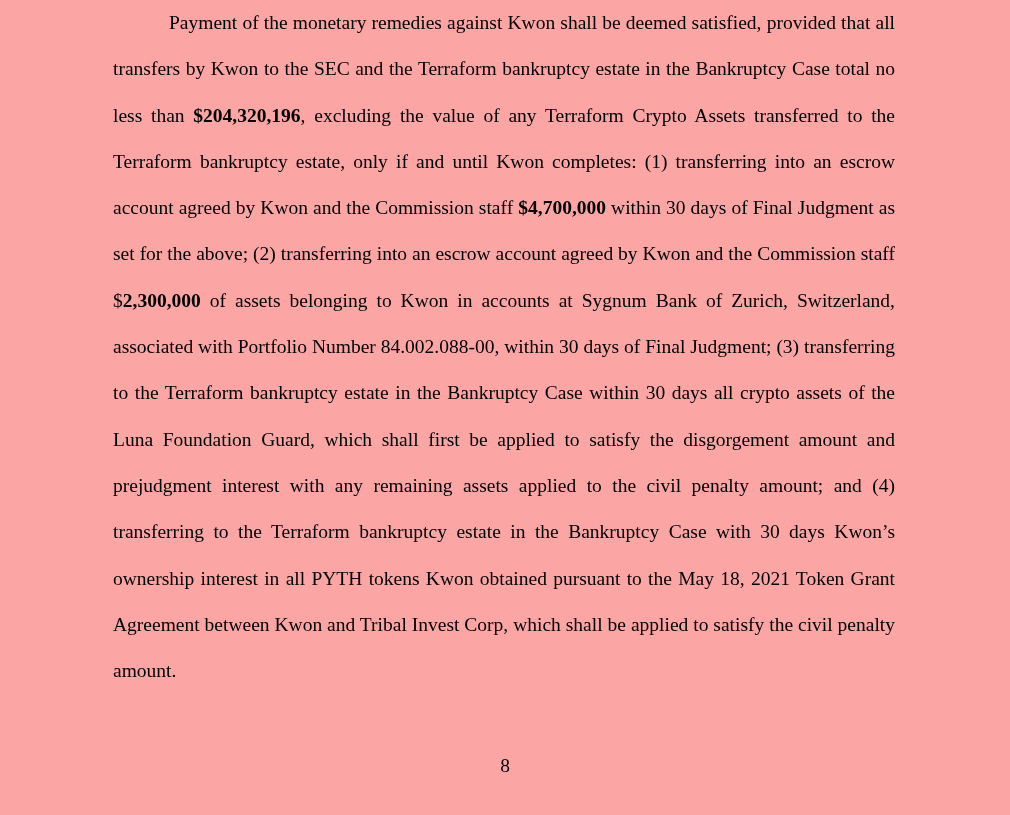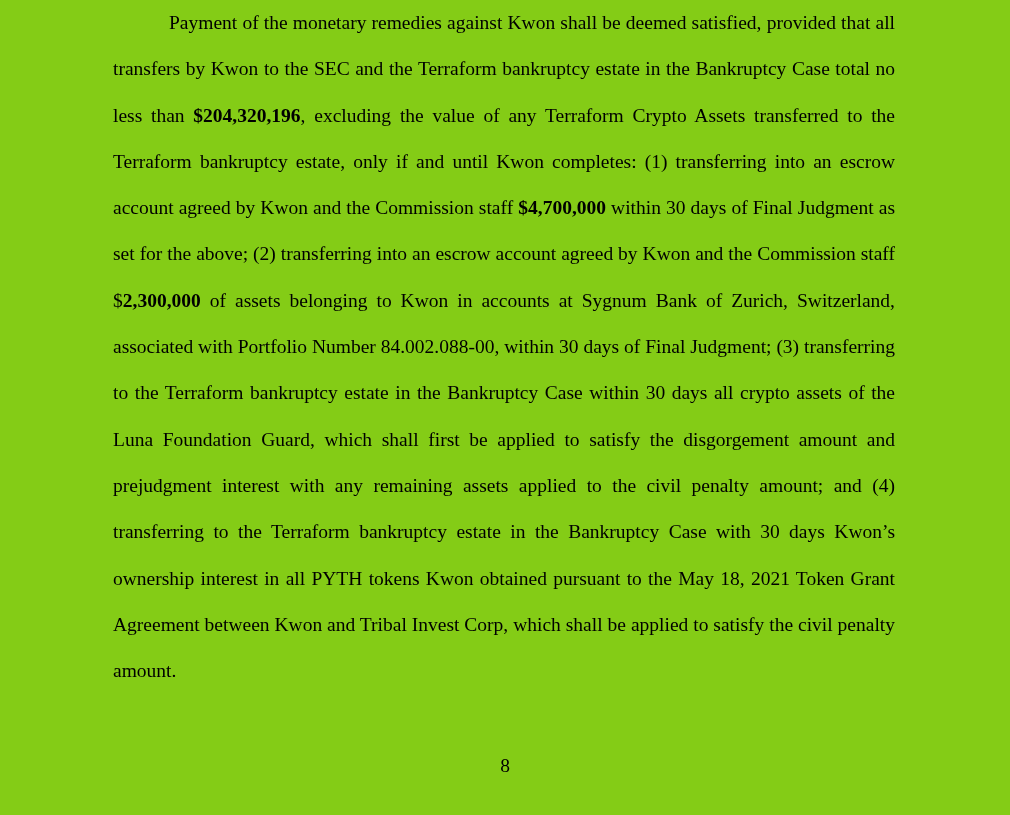--- a/index.html
+++ b/index.html
@@ -14,21 +14,21 @@
     color: #000000;
     position: relative;
     overflow: hidden;
   }
   .page {
     position: absolute;
     left: 0;
     top: 0;
     width: 1010px;
     height: 815px;
-    background: #84cc16;
+    background: #fca5a5;
   }
   .body-text {
     position: absolute;
     left: 113px;
     top: 0px;
     width: 782px;
     font-size: 19.5px;
     line-height: 46.3px;
     text-align: justify;
     text-justify: inter-word;

